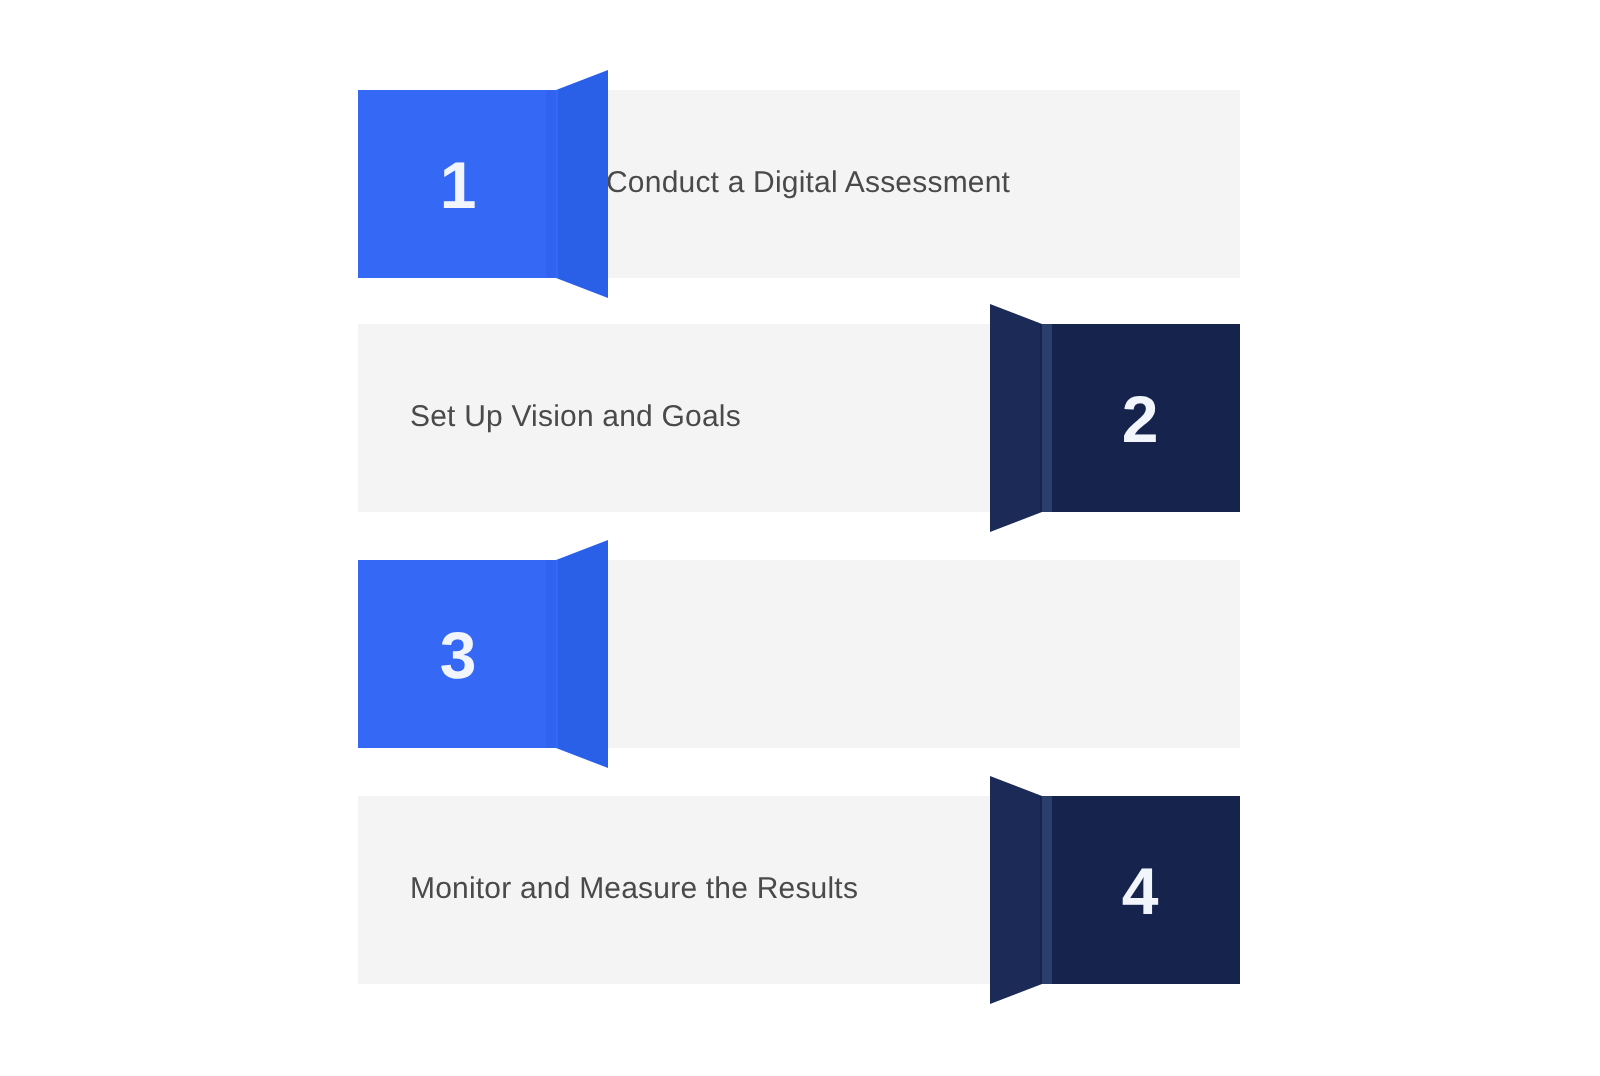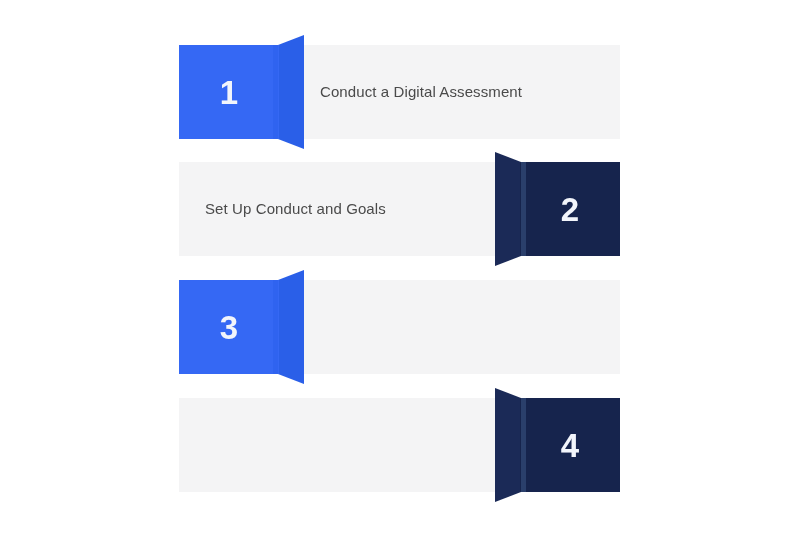--- a/index.html
+++ b/index.html
@@ -115,62 +115,63 @@
     position: absolute;
     top: 0;
     height: 94px;
     display: flex;
     align-items: center;
     font-size: 15px;
     line-height: 1.45;
     color: #4a4a4a;
     letter-spacing: 0.1px;
   }
-  .label.after-num  { left: 141px;  width: 280px; }
+  .label.after-num  { left: 124px;  width: 280px; }
   .label.before-num { left: 26px;   width: 280px; }
 </style>
 </head>
 <body>
 
 <div id="infographic">
 
   <div class="step-row" style="top:45px;">
     <div class="bar"></div>
     <div class="label after-num">Conduct a Digital Assessment</div>
     <div class="numblock left theme-blue">
       <div class="flap"></div>
       <div class="face"></div>
       <div class="seam"></div>
       <div class="number">1</div>
     </div>
   </div>
 
   <div class="step-row" style="top:162px;">
     <div class="bar"></div>
-    <div class="label before-num">Set Up Conduct and Goals</div>
+    <div class="label before-num">Set Up Vision and Goals</div>
     <div class="numblock right theme-navy">
       <div class="flap"></div>
       <div class="face"></div>
       <div class="seam"></div>
       <div class="number">2</div>
     </div>
   </div>
 
   <div class="step-row" style="top:280px;">
     <div class="bar"></div>
     <div class="numblock left theme-blue">
       <div class="flap"></div>
       <div class="face"></div>
       <div class="seam"></div>
       <div class="number">3</div>
     </div>
   </div>
 
   <div class="step-row" style="top:398px;">
     <div class="bar"></div>
+    <div class="label before-num">Monitor and Measure the Results</div>
     <div class="numblock right theme-navy">
       <div class="flap"></div>
       <div class="face"></div>
       <div class="seam"></div>
       <div class="number">4</div>
     </div>
   </div>
 
 </div>
 

